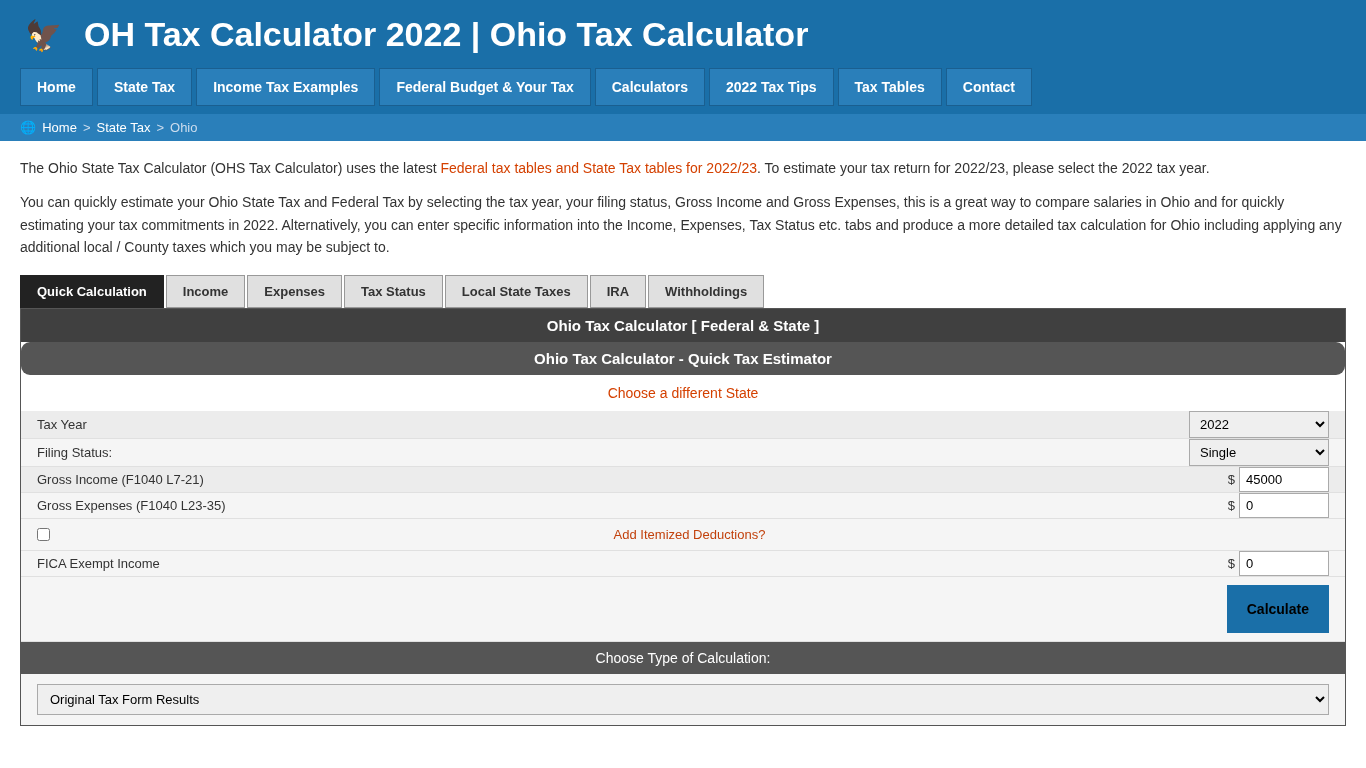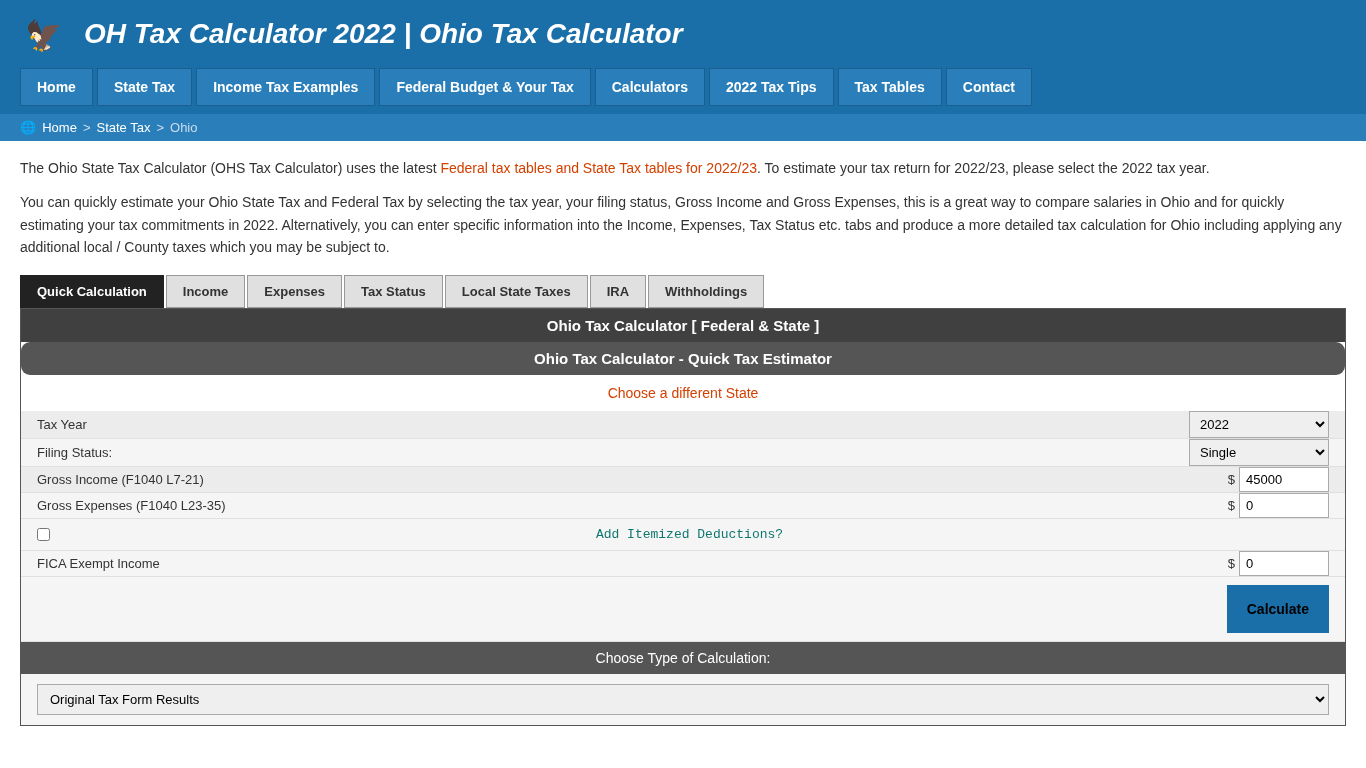--- a/index.html
+++ b/index.html
@@ -8,23 +8,22 @@
     
     .site-header {
       background: #1a6fa8;
       padding: 10px 20px;
       display: flex;
       align-items: center;
       gap: 16px;
     }
     .site-title {
       color: #fff;
-      font-size: 28px;
-      font-weight: bold;
-      font-style: italic;
+      font-size: 34px;
+      font-weight: bold;
     }
 
     
     .main-nav {
       background: #1a6fa8;
       padding: 0 20px 8px 20px;
       display: flex;
       gap: 4px;
       flex-wrap: wrap;
     }
@@ -156,22 +155,21 @@
     }
     .checkbox-row {
       display: flex;
       align-items: center;
       padding: 8px 16px;
       background: #f5f5f5;
       border-bottom: 1px solid #e0e0e0;
     }
     .checkbox-row label {
       font-size: 13px;
-      color: #0f766e;
-      font-family: Liberation Mono, monospace;
+      color: #c2410c;
     }
     .btn-calculate {
       background: #1a6fa8;
       color: #000000;
       border: none;
       padding: 16px 20px;
       font-size: 14px;
       font-weight: bold;
       cursor: pointer;
       float: right;

